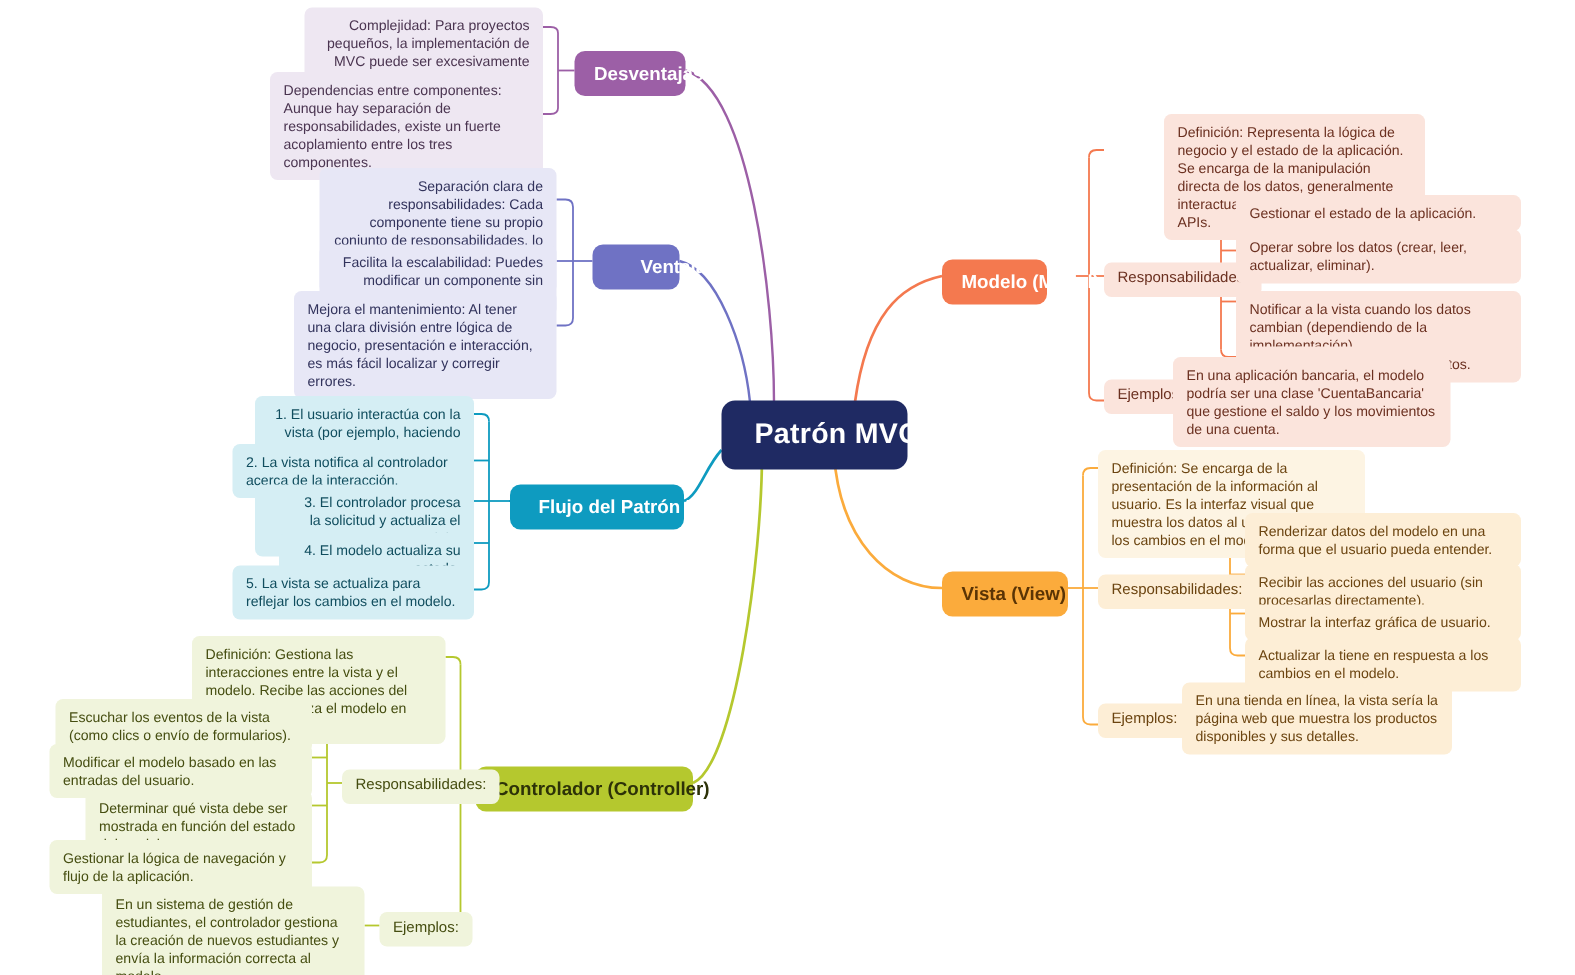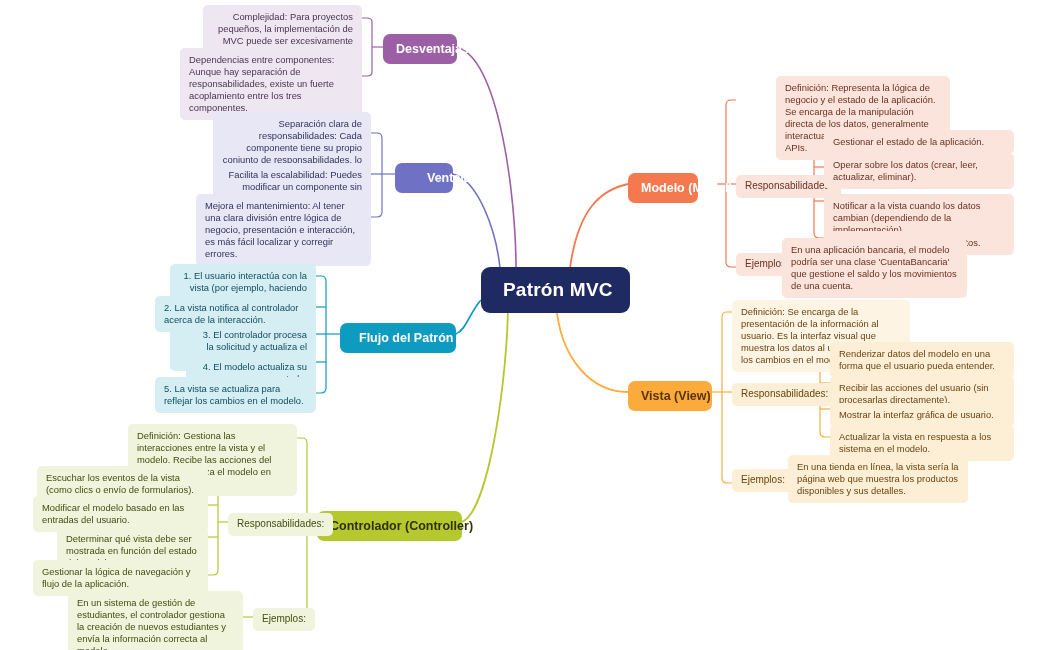--- a/index.html
+++ b/index.html
@@ -160,21 +160,21 @@
     <path d="M 810 392 L 820 392" stroke="#fbab3c" stroke-width="1.2" fill="none"></path>
     <path d="M 820 358 L 820 432" stroke="#fbab3c" stroke-width="1.2" fill="none"></path>
     <path d="M 820 358 Q 820 353, 825 353 L 830 353" stroke="#fbab3c" stroke-width="1.2" fill="none"></path>
     <path d="M 820 383 L 830 383" stroke="#fbab3c" stroke-width="1.2" fill="none"></path>
     <path d="M 820 409 L 830 409" stroke="#fbab3c" stroke-width="1.2" fill="none"></path>
     <path d="M 820 432 Q 820 437, 825 437 L 830 437" stroke="#fbab3c" stroke-width="1.2" fill="none"></path>
 
     <path d="M 772 478 L 782 478" stroke="#fbab3c" stroke-width="1.2" fill="none"></path>
   </svg>
 
-  <div class="node root" style="left:481px; top:267px; width:149px;text-align:center;">Patrón MVC</div>
+  <div class="node root" style="left:481px; top:267px; width:124px;text-align:center;">Patrón MVC</div>
 
   <div class="node branch b-desventajas" style="left:383px; top:34px; width:74px;">Desventajas</div>
 
   <div class="node leaf c-purple t-right" style="left:203px; top:5px; width:159px;">Complejidad: Para proyectos pequeños, la implementación de MVC puede ser excesivamente compleja y poco necesaria.</div>
 
   <div class="node leaf c-purple t-left" style="left:180px; top:48px; width:182px;">Dependencias entre componentes: Aunque hay separación de responsabilidades, existe un fuerte acoplamiento entre los tres componentes.</div>
 
   <div class="node branch b-ventajas" style="left:395px; top:163px; width:58px;">Ventajas</div>
 
   <div class="node leaf c-indigo t-right" style="left:213px; top:112px; width:158px;">Separación clara de responsabilidades: Cada componente tiene su propio conjunto de responsabilidades, lo que facilita la colaboración entre equipos.</div>
@@ -236,19 +236,19 @@
   <div class="node leaf c-amber-l t-left" style="left:732px; top:300px; width:178px;">Definición: Se encarga de la presentación de la información al usuario. Es la interfaz visual que muestra los datos al usuario y refleja los cambios en el modelo.</div>
 
   <div class="node sublabel c-amber" style="left:732px; top:383px;">Responsabilidades:</div>
 
   <div class="node leaf c-amber t-left" style="left:830px; top:342px; width:184px;">Renderizar datos del modelo en una forma que el usuario pueda entender.</div>
 
   <div class="node leaf c-amber t-left" style="left:830px; top:376px; width:184px;">Recibir las acciones del usuario (sin procesarlas directamente).</div>
 
   <div class="node leaf c-amber t-left" style="left:830px; top:403px; width:184px;">Mostrar la interfaz gráfica de usuario.</div>
 
-  <div class="node leaf c-amber t-left" style="left:830px; top:425px; width:184px;">Actualizar la vista en respuesta a los sistema en el modelo.</div>
+  <div class="node leaf c-amber t-left" style="left:830px; top:425px; width:184px;">Actualizar la tiene en respuesta a los cambios en el modelo.</div>
 
   <div class="node sublabel c-amber" style="left:732px; top:469px;">Ejemplos:</div>
 
   <div class="node leaf c-amber t-left" style="left:788px; top:455px; width:180px;">En una tienda en línea, la vista sería la página web que muestra los productos disponibles y sus detalles.</div>
 
 </div>
 
 </body></html>

